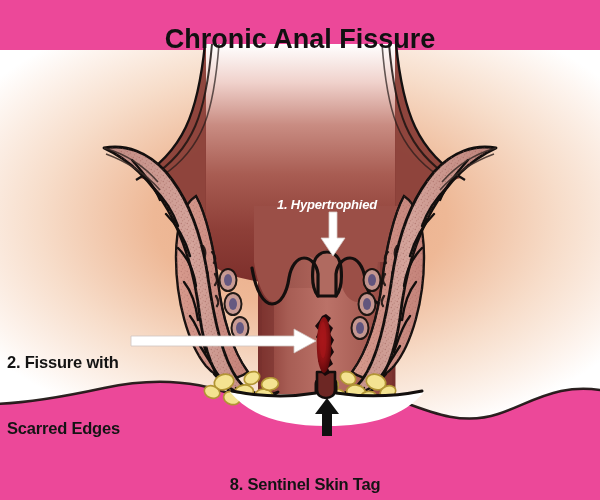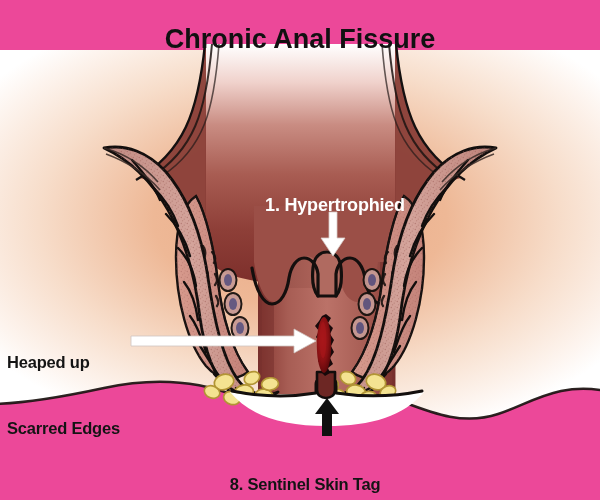--- a/index.html
+++ b/index.html
@@ -36,27 +36,28 @@
   #title-text {
     left: 0;
     top: 24px;
     width: 600px;
     text-align: center;
     font-size: 27px;
     color: #111111;
     letter-spacing: 0px;
   }
   #label1-block {
-    left: 245px;
+    left: 237px;
     top: 155px;
     width: 180px;
     text-align: center;
-    font-size: 18px;
+    font-size: 13px;
     line-height: 20px;
     color: #ffffff;
+    font-style: italic;
   }
   #label2-block {
     left: 7px;
     top: 307px;
     width: 180px;
     text-align: left;
     font-size: 16.5px;
     line-height: 22px;
     color: #141414;
   }
@@ -442,21 +443,21 @@
     </g>
   </svg>
 
   <div class="txt" id="title-text">Chronic Anal Fissure</div>
 
   <div class="txt" id="label1-block">
     <span class="lbl-line">1. Hypertrophied</span>
   </div>
 
   <div class="txt" id="label2-block">
-    <span class="lbl-line">Heaped up</span>
+    <span class="lbl-line">2. Fissure with</span>
     <span class="lbl-line">Scarred Edges</span>
   </div>
 
   <div class="txt" id="label3-block">
     <span class="lbl-line">8. Sentinel Skin Tag</span>
   </div>
 
 </div>
 
 </body></html>

